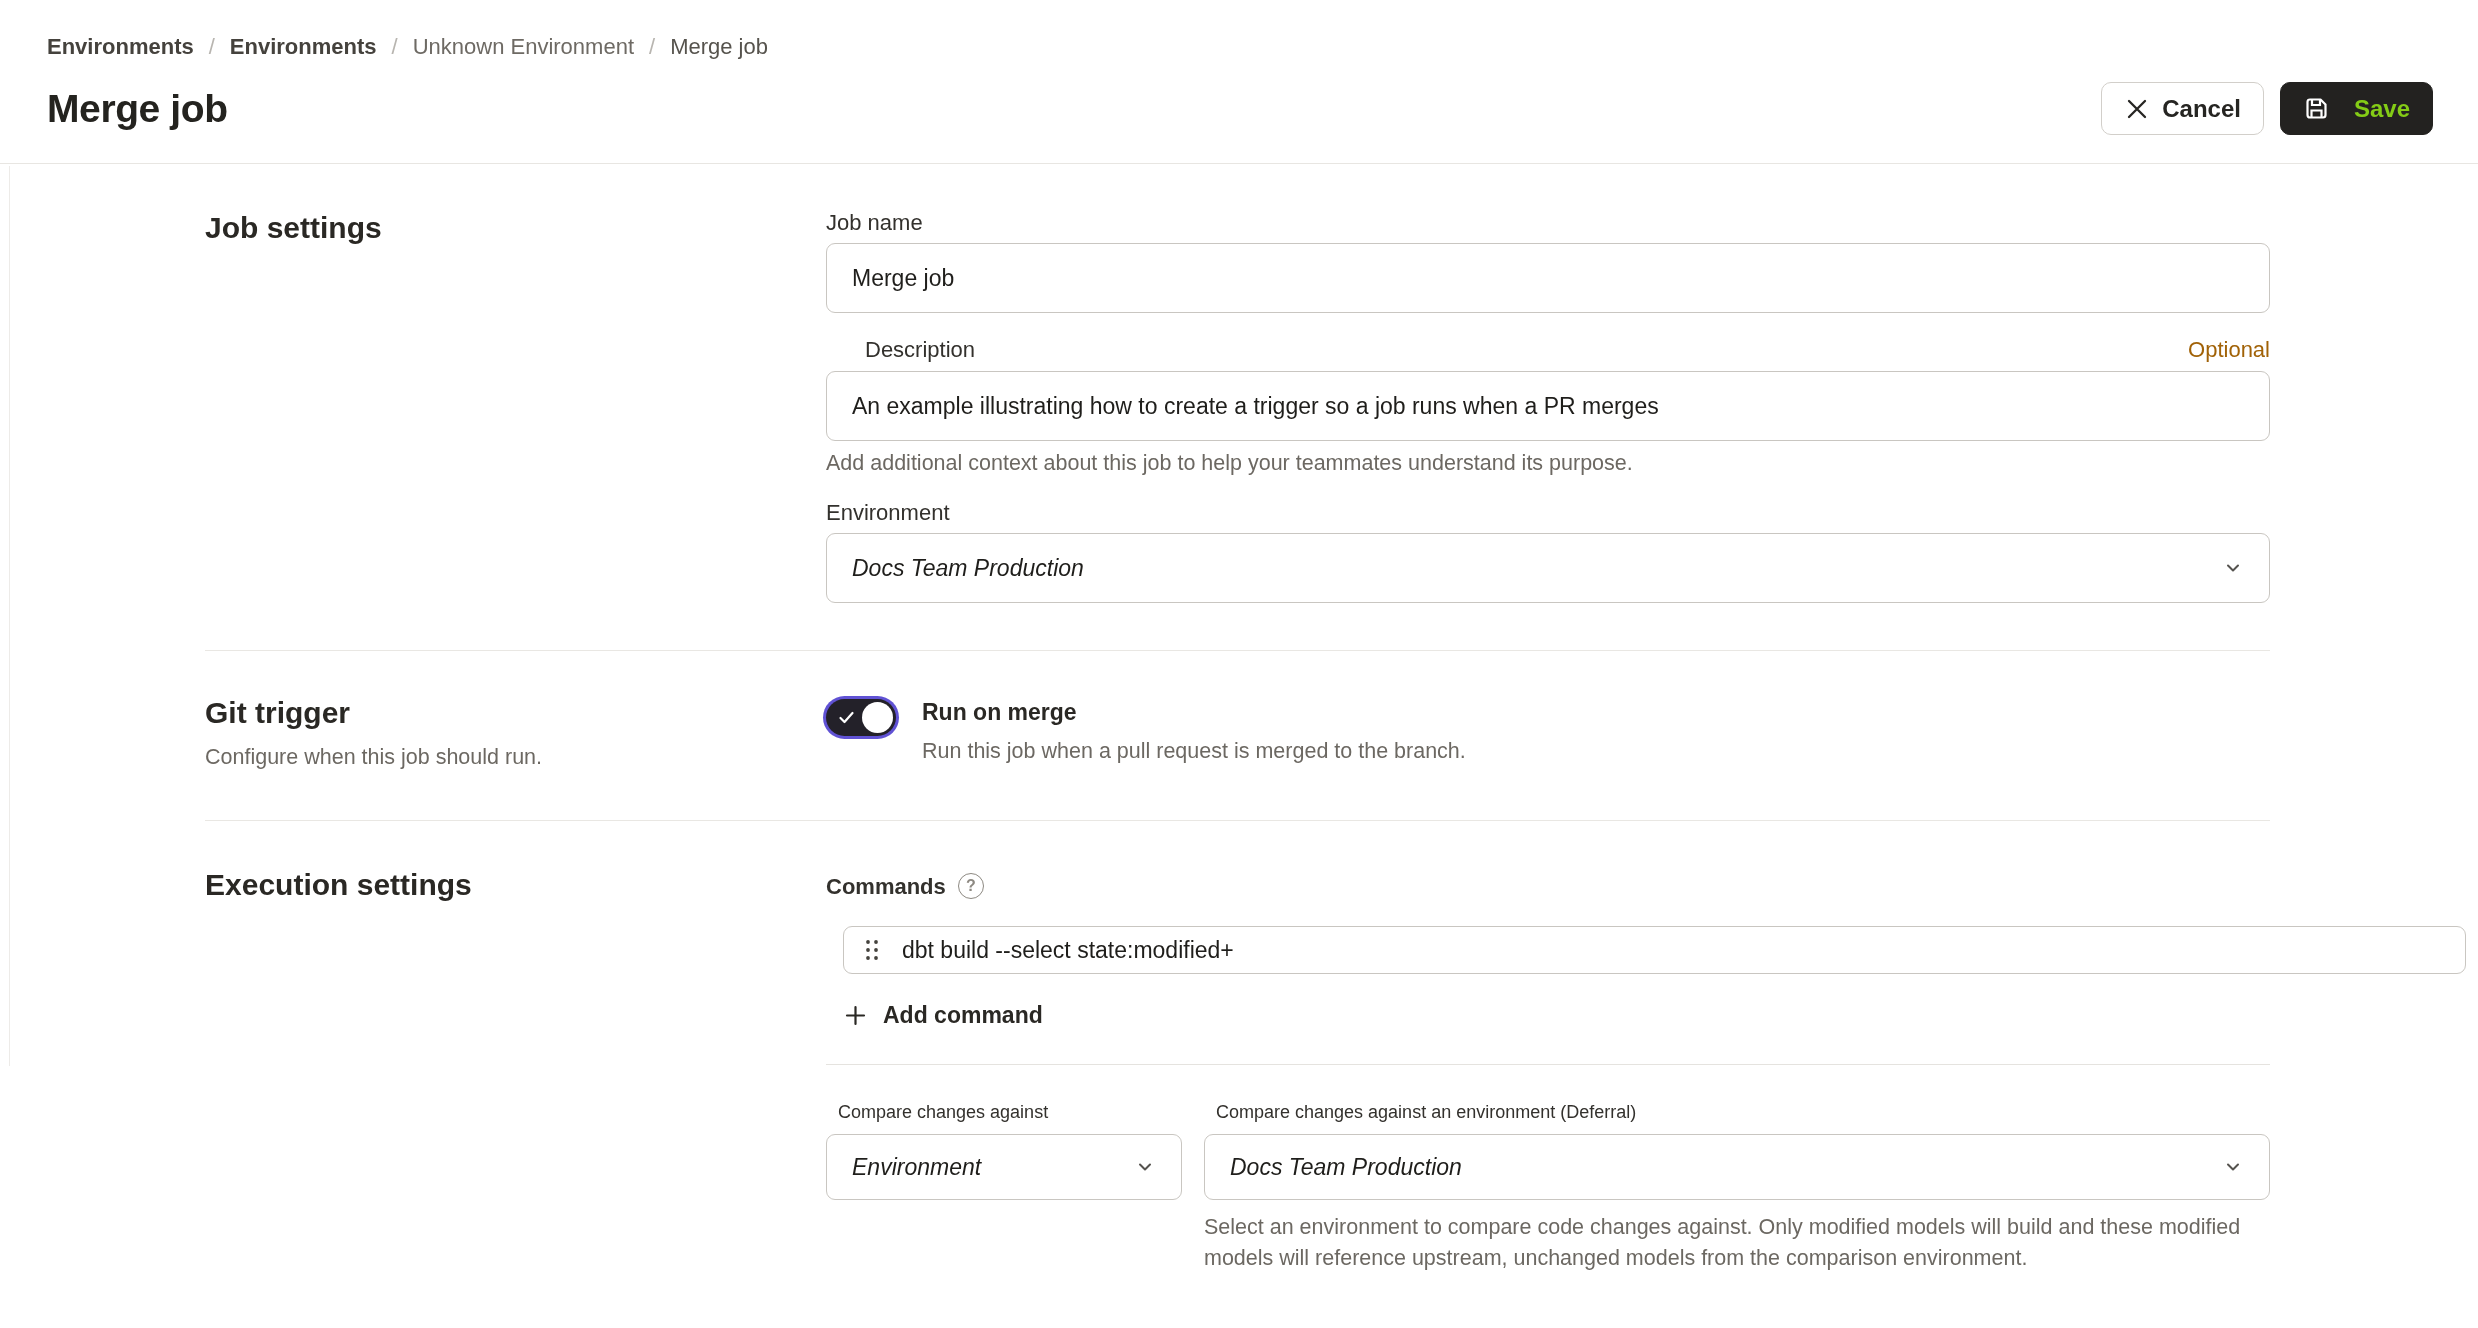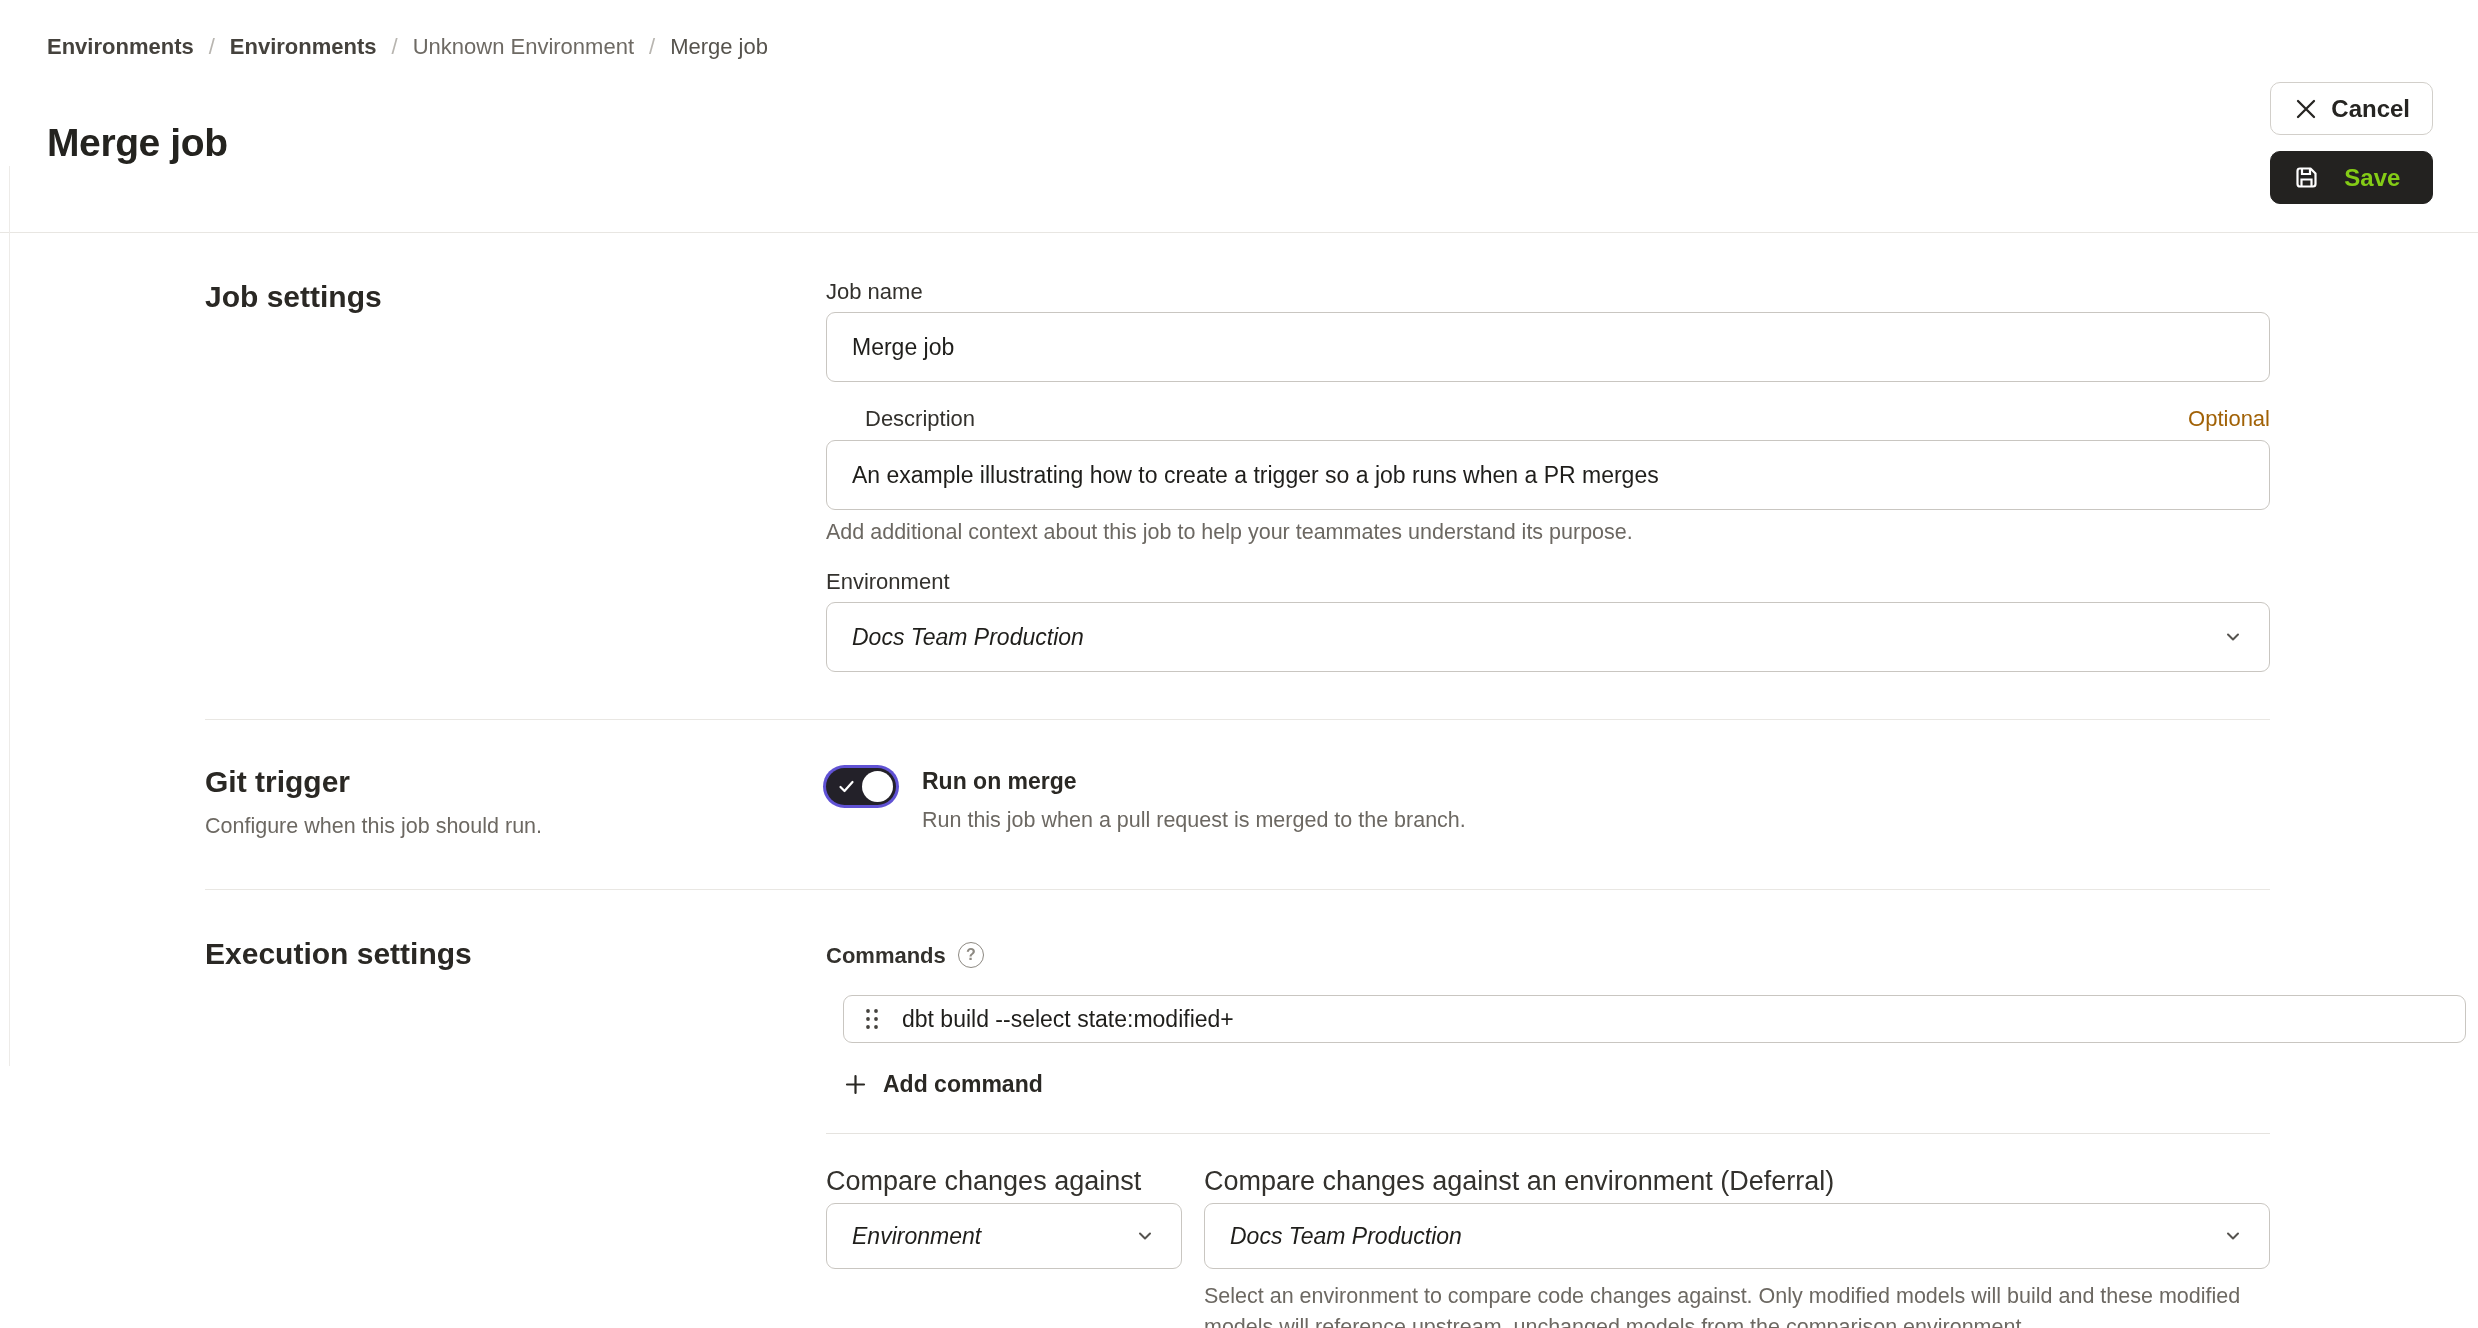--- a/index.html
+++ b/index.html
@@ -14,21 +14,21 @@
   .breadcrumb { display:flex; align-items:center; gap:15px; font-size:22px; }
   .crumb-link { color:#45423d; font-weight:600; cursor:pointer; }
   .crumb-muted { color:#6e6a64; font-weight:400; }
   .crumb-current { color:#56534d; font-weight:500; }
   .crumb-sep { color:#b8b5b0; font-weight:400; }
 
   .title-row { display:flex; align-items:center; justify-content:space-between;
                margin-top:22px; padding-bottom:28px; }
   .page-title { font-size:39px; font-weight:700; color:#24231f; letter-spacing:-0.4px; }
 
-  .header-actions { display:flex; gap:16px;flex-direction:column; }
+  .header-actions { display:flex; gap:16px; }
   .btn { display:flex; align-items:center; gap:12px; height:53px; padding:0 22px;
          border-radius:10px; font-size:24px; font-weight:600; cursor:pointer;
          font-family:"Liberation Sans", sans-serif; }
   .btn-secondary { background:#ffffff; border:1px solid #d2cfca; color:#262522; }
   .btn-primary   { background:#232220; border:1px solid #232220; color:#84cc16;gap:24px; }
   .btn .ico { display:flex; align-items:center; }
 
   
   .left-edge-line { position:absolute; left:9px; top:166px; width:1px; height:900px;
                     background:#edebe8; }
@@ -93,21 +93,21 @@
   .add-command { display:flex; align-items:center; gap:15px; margin-top:28px; margin-left:17px;
                  cursor:pointer; background:none; border:none; padding:0;
                  font-family:"Liberation Sans", sans-serif; }
   .add-command-label { font-size:23px; font-weight:600; color:#2a2824; line-height:27px; }
   .exec-divider { border:none; border-top:1px solid #e5e3df; margin-top:35px; }
 
   .compare-row { display:flex; gap:22px; margin-top:34px; }
   .compare-col-narrow { flex:0 0 356px; }
   .compare-col-wide { flex:1 1 auto; min-width:0; }
   .compare-row .select-box { height:66px; }
-  .compare-row .field-label { font-size:27px; line-height:27px; }
+  .compare-row .field-label { font-size:18px; line-height:27px;margin-left:12px; }
   .compare-row .field-helper { margin-top:12px; line-height:31px; }
 
   svg { display:block; }
 </style>
 </head>
 <body>
 
 <header class="page-header">
   <nav class="breadcrumb">
     <span class="crumb-link">Environments</span>

